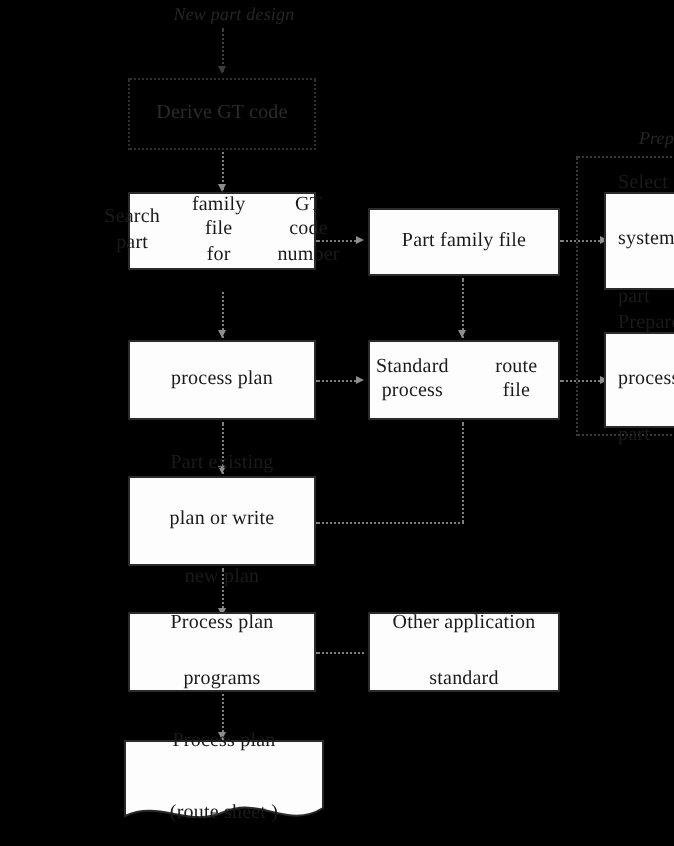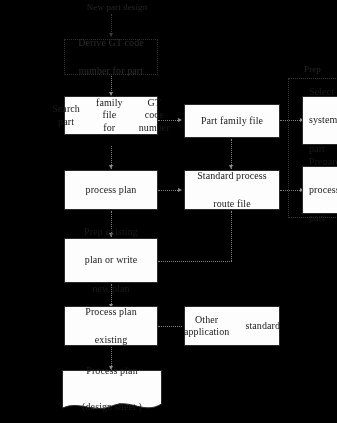--- a/index.html
+++ b/index.html
@@ -41,20 +41,21 @@
     border: 1px dotted #2e2e2e;
     color: #2b2b2b;
   }
   .label.ghost {
     position: absolute;
     color: #262626;
     font-size: 9px;
     text-align: center;
     line-height: 1.2;
     letter-spacing: .1px;
+    font-style: italic;
   }
 
   
   .node.doc {
     border: none;
     background: transparent;
     padding: 0;
   }
   .node.doc .docbg {
     position: absolute;
@@ -108,27 +109,26 @@
 
 <div id="canvas">
 
   <div class="label ghost" style="left:72px; top:2px; width:90px;">New part design</div>
 
   <div class="conn-v faint" style="left:111px; top:14px; height:22px;"></div>
   <div class="arrow-d faint" style="left:108.5px; top:33px;"></div>
 
   <div class="node ghost" style="left:64px; top:39px; width:94px; height:36px; flex-direction:column;">
     <span class="txt">Derive GT code</span>
-    <span class="txt">number for part</span>
   </div>
 
   <div class="conn-v" style="left:111px; top:76px; height:19px;"></div>
   <div class="arrow-d" style="left:108.5px; top:92px;"></div>
 
-  <div class="label ghost" style="left:288px; top:64px; width:49px; text-align:center;">Prep</div>
+  <div class="label ghost" style="left:288px; top:64px; width:49px; text-align:right;">Prep</div>
 
   <div class="group-frame" style="left:288px; top:78px; width:60px; height:140px;"></div>
 
   <div class="node" style="left:64px; top:96px; width:94px; height:39px; flex-direction:row;">
     <span class="txt">Search part</span>
     <span class="txt">family file for</span>
     <span class="txt">GT code number</span>
   </div>
 
   <div class="conn-h" style="left:158px; top:120px; width:22px;"></div>
@@ -153,65 +153,65 @@
   <div class="conn-v" style="left:231px; top:139px; height:30px;"></div>
   <div class="arrow-d" style="left:228.5px; top:165px;"></div>
 
   <div class="node" style="left:64px; top:170px; width:94px; height:40px; flex-direction:column;">
     <span class="txt">process plan</span>
   </div>
 
   <div class="conn-h" style="left:158px; top:190px; width:22px;"></div>
   <div class="arrow-r" style="left:178px; top:187.5px;"></div>
 
-  <div class="node" style="left:184px; top:170px; width:96px; height:40px; flex-direction:column;">
+  <div class="node" style="left:184px; top:170px; width:96px; height:40px; flex-direction:row;">
     <span class="txt">Standard process</span>
     <span class="txt">route file</span>
   </div>
 
   <div class="conn-h" style="left:280px; top:190px; width:22px;"></div>
   <div class="arrow-r" style="left:300px; top:187.5px;"></div>
 
   <div class="node" style="left:302px; top:166px; width:52px; height:48px; flex-direction:column; align-items:flex-start; padding-left:6px;">
     <span class="txt" style="text-align:left;">Prepare</span>
     <span class="txt" style="text-align:left;">process</span>
     <span class="txt" style="text-align:left;">part</span>
   </div>
 
   <div class="conn-v" style="left:111px; top:211px; height:26px;"></div>
   <div class="arrow-d" style="left:108.5px; top:233px;"></div>
 
   <div class="conn-v" style="left:231px; top:211px; height:50px;"></div>
   <div class="conn-h" style="left:158px; top:261px; width:74px;"></div>
 
   <div class="node" style="left:64px; top:238px; width:94px; height:45px; flex-direction:column;">
-    <span class="txt">Prep existing</span>
+    <span class="txt">Part existing</span>
     <span class="txt">plan or write</span>
     <span class="txt">new plan</span>
   </div>
 
   <div class="conn-v" style="left:111px; top:284px; height:24px;"></div>
   <div class="arrow-d" style="left:108.5px; top:304px;"></div>
 
   <div class="node" style="left:64px; top:306px; width:94px; height:40px; flex-direction:column;">
     <span class="txt">Process plan</span>
-    <span class="txt">existing</span>
+    <span class="txt">programs</span>
   </div>
 
   <div class="conn-h" style="left:158px; top:326px; width:24px;"></div>
 
-  <div class="node" style="left:184px; top:306px; width:96px; height:40px; flex-direction:row;align-items:center;">
+  <div class="node" style="left:184px; top:306px; width:96px; height:40px; flex-direction:column;align-items:center;">
     <span class="txt">Other application</span>
     <span class="txt">standard</span>
   </div>
 
   <div class="conn-v" style="left:111px; top:347px; height:23px;"></div>
   <div class="arrow-d" style="left:108.5px; top:366px;"></div>
 
   <div class="node doc" style="left:62px; top:370px; width:100px; height:45px; flex-direction:column;">
     <svg class="docbg" viewBox="0 0 100 45" preserveAspectRatio="none">
       <path d="M0.5,0.5 H99.5 V34 C82,45 68,28 50,36 C32,44 18,30 0.5,38 Z" fill="#fdfdfd" stroke="#2a2a2a" stroke-width="1"></path>
     </svg>
     <span class="txt">Process plan</span>
-    <span class="txt">(design sheet  )</span>
+    <span class="txt">(route sheet  )</span>
   </div>
 
 </div>
 
 </body></html>

